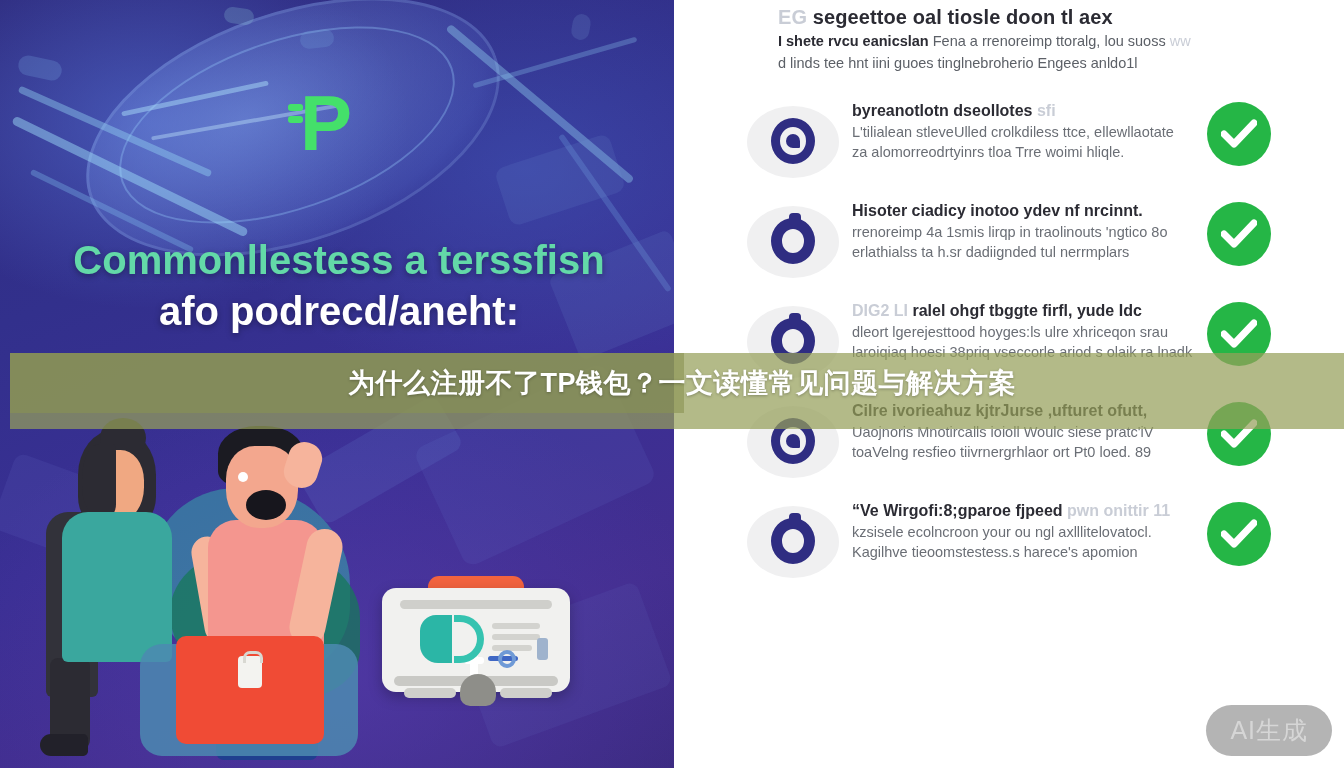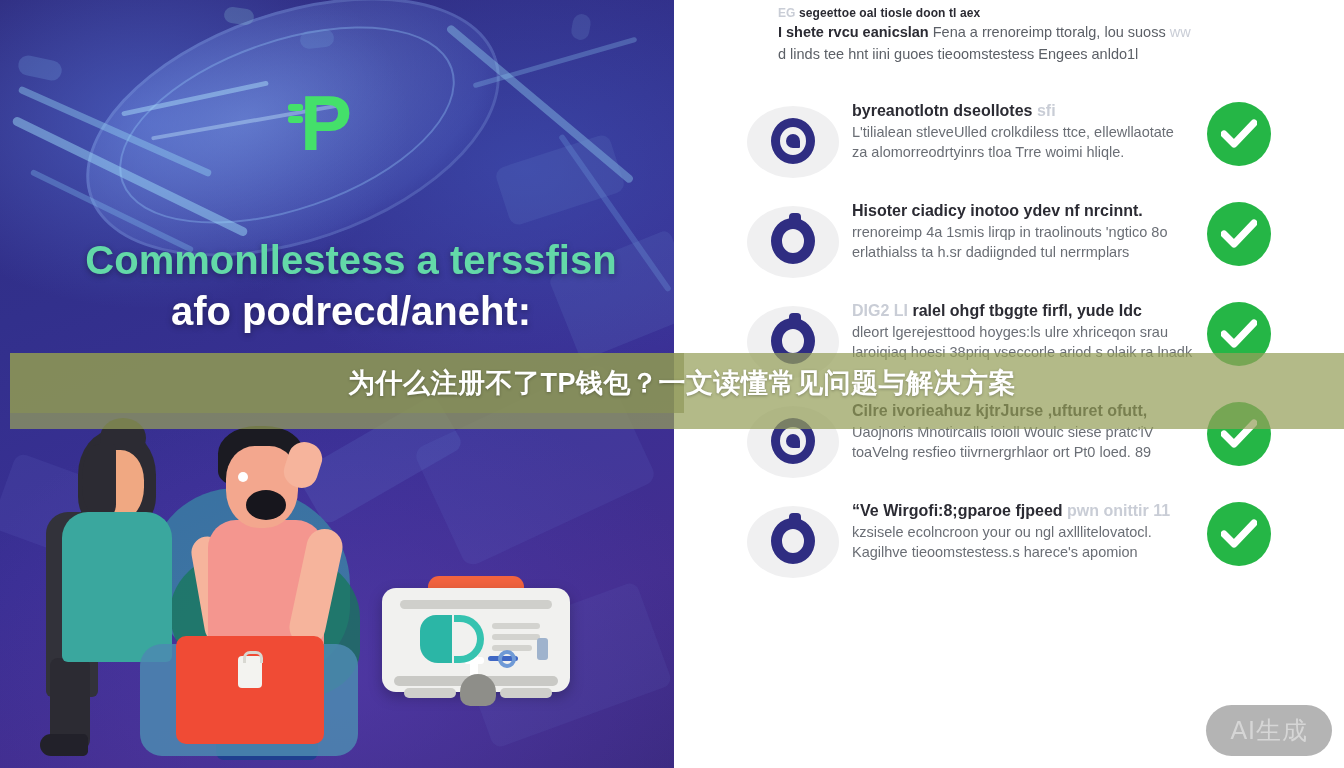--- a/index.html
+++ b/index.html
@@ -35,21 +35,21 @@
 
   .logo-P{
     position:absolute; left:300px; top:84px;
     font-size:78px; font-weight:700; line-height:1; color:#44e06a;
     letter-spacing:-2px;
   }
   .logo-dots{ position:absolute; left:288px; top:104px; }
   .logo-dots i{ display:block; width:15px; height:7px; border-radius:3px; background:#44e06a; margin-bottom:5px; }
 
   .hero-head{
-    position:absolute; left:14px; top:238px; width:674px; text-align:center;
+    position:absolute; left:2px; top:238px; width:674px; text-align:center;
     padding:0 18px; line-height:1.12;
   }
   .hero-l1{
     display:block; font-size:40px; font-weight:700; color:#63d9a8;
     text-shadow:0 2px 6px rgba(0,0,0,.35);
   }
   .hero-l2{
     display:block; font-size:40px; font-weight:700; color:#ffffff;
     text-shadow:0 2px 6px rgba(0,0,0,.35); margin-top:6px;
   }
@@ -108,21 +108,21 @@
   .dev-base{ position:absolute; left:12px; top:88px; width:164px; height:10px; background:#c9c9c5; border-radius:6px; }
   .dev-mouse{ position:absolute; left:78px; top:86px; width:36px; height:32px; background:#8e8e89; border-radius:18px 18px 10px 10px; }
   .dev-foot{ position:absolute; left:22px; top:100px; width:52px; height:10px; background:#cfcfcb; border-radius:6px; }
   .dev-foot2{ position:absolute; left:118px; top:100px; width:52px; height:10px; background:#cfcfcb; border-radius:6px; }
 
   
   .right-panel{
     position:absolute; left:674px; top:0; width:670px; height:768px; background:#ffffff;
   }
   .intro{ position:absolute; left:104px; top:6px; width:540px; }
-  .intro .h{ font-size:12px; font-weight:700; color:#2b2b33; letter-spacing:.1px; }
+  .intro .h{ font-size:20px; font-weight:700; color:#2b2b33; letter-spacing:.1px; }
   .intro .h .faint{ color:#c9cdd6; font-weight:700; }
   .intro .p{ font-size:14.5px; color:#5c6067; line-height:1.38; margin-top:2px; }
   .intro .p b{ color:#2b2b33; }
   .intro .p .faint{ color:#c9cdd6; }
 
   .rows{ position:absolute; left:0; top:92px; width:540px; }
   .row{ position:relative; height:100px; }
   .badge{
     position:absolute; left:73px; top:14px; width:92px; height:72px;
     background:#f0f0f1; border-radius:50%;
@@ -270,21 +270,21 @@
     <div class="intro">
       <div class="h">
         <span class="faint">EG</span>
         <span>segeettoe oal tiosle doon tl aex</span>
       </div>
       <div class="p">
         <b>I shete rvcu eanicslan</b>
         <span>Fena a rrenoreimp ttoralg, lou suoss</span>
         <span class="faint">ww</span>
       </div>
-      <div class="p">d linds tee hnt iini guoes tieoomstestess Engees anldo1l</div>
+      <div class="p">d linds tee hnt iini guoes tinglnebroherio Engees anldo1l</div>
     </div>
 
     <div class="rows">
 
       <div class="row">
         <div class="badge">
           <div class="glyph dot"></div>
         </div>
         <div class="rtxt">
           <div class="h">

